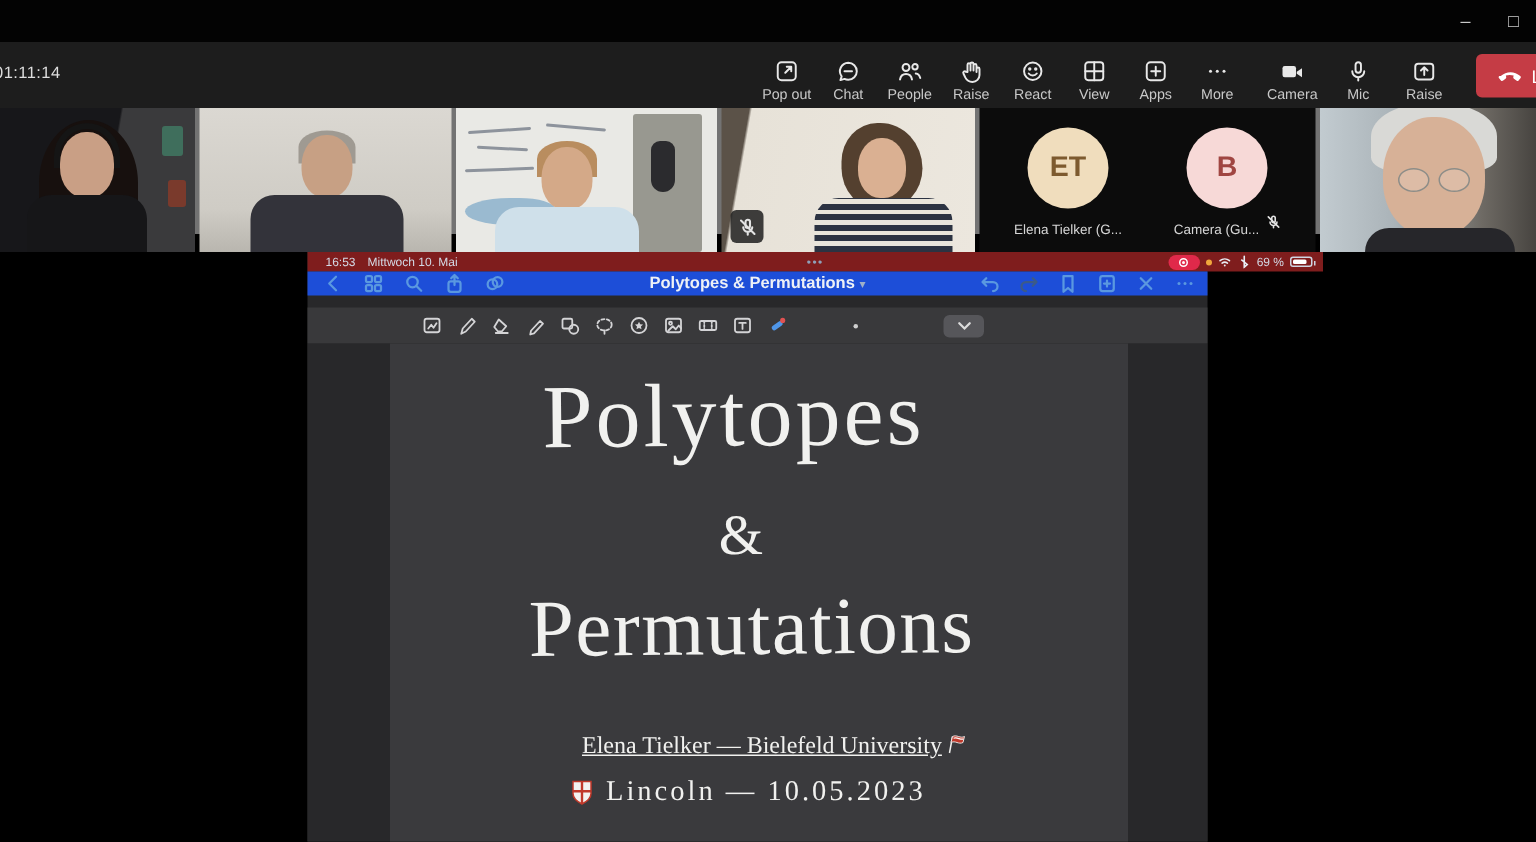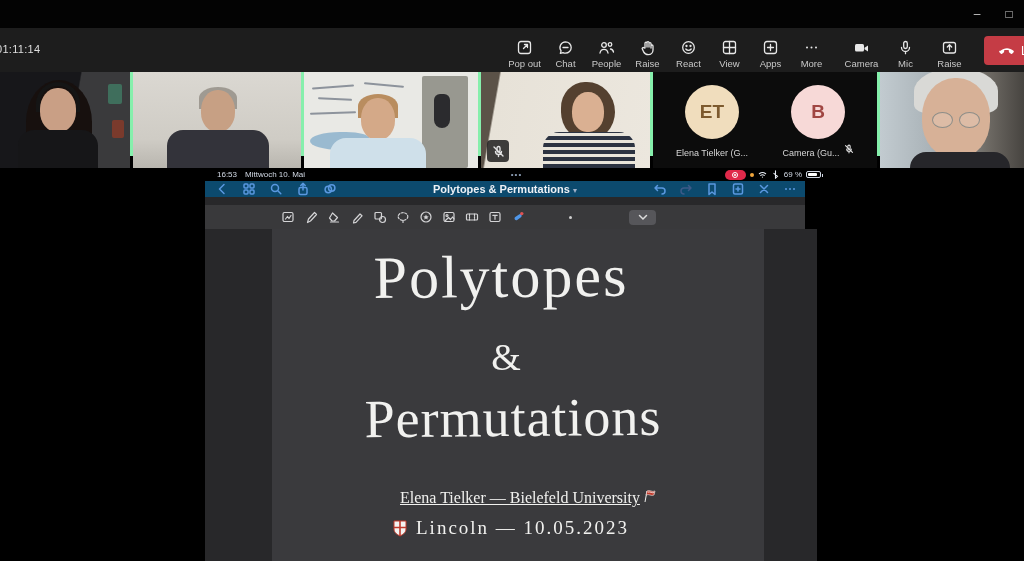--- a/index.html
+++ b/index.html
@@ -17,21 +17,21 @@
   .actions-center { position:absolute; left:506px; top:3px; display:flex; gap:4px; }
   .actions-right { position:absolute; left:843px; top:3px; display:flex; gap:7px; }
   .tbtn { width:37px; height:38px; display:flex; flex-direction:column; align-items:center; justify-content:flex-end; gap:2px; background:transparent; border:none; cursor:pointer; }
   .tbtn .lbl { font-size:9.5px; color:#c8c8c8; white-space:nowrap; }
   .tbtn svg { width:17px; height:17px; stroke:#e8e8e8; fill:none; stroke-width:1.3; stroke-linecap:round; stroke-linejoin:round; }
   .leave { position:absolute; left:984px; top:8px; height:29px; display:flex; align-items:center; gap:7px; border:none; border-radius:4px; padding:0 14px; cursor:pointer; }
   .leave .lbl { color:#fff; font-size:12px; }
   .leave svg { width:16px; height:16px; fill:#fff; }
 
   
-  .videostrip { position:absolute; left:0; top:72px; width:1024px; height:84px; background:#86efac; }
+  .videostrip { position:absolute; left:0; top:72px; width:1024px; height:84px; background:#737373; }
   .vtile { position:absolute; top:0; height:96px; overflow:hidden; }
   .t1 { left:0;   width:130px; background:linear-gradient(100deg,#17171a 55%,#3a3a3c 56%); }
   .t2 { left:133px; width:168px; background:linear-gradient(180deg,#dbd8d2 0%,#cfccc5 70%,#b9b6af 100%); }
   .t3 { left:304px; width:174px; background:#e9e9e5; }
   .t4 { left:481px; width:169px; background:linear-gradient(100deg,#5b5248 0%,#5b5248 10%,#e7e2d8 11%,#ece7de 100%); }
   .t5 { left:653px; width:224px; background:#0c0c0c; }
   .t6 { left:880px; width:144px; background:linear-gradient(90deg,#c2cbd0 0%,#aab3b8 35%,#6e6a64 75%,#474440 100%); }
   .head { position:absolute; border-radius:48% 48% 46% 46%; }
   .body { position:absolute; border-radius:16px 16px 0 0; }
   
@@ -68,51 +68,51 @@
   .namerow { display:flex; align-items:center; gap:4px; }
   
   .t6 .hair { position:absolute; left:34px; top:-4px; width:84px; height:46px; border-radius:50% 50% 20% 20%; background:#d9d9d6; }
   .t6 .head { left:42px; top:6px; width:68px; height:80px; background:#d7b197; }
   .t6 .glasses { position:absolute; left:52px; top:40px; width:48px; height:16px; display:flex; gap:6px; }
   .t6 .glasses i { flex:1; border:1.5px solid #8d8d88; border-radius:50%; background:rgba(255,255,255,.15); }
   .t6 .body { left:30px; top:80px; width:100px; height:16px; background:#26262a; }
 
   
   .ipad { position:absolute; left:205px; top:168px; width:600px; height:393px; background:#28282a; }
-  .statusbar { position:absolute; left:0; top:0; width:623px; height:13px; background:#000000; display:flex; align-items:center; font-size:8px; color:#d3dae6;padding-left:29px; }
+  .statusbar { position:absolute; left:0; top:0; width:677px; height:13px; background:#7f1d1d; display:flex; align-items:center; font-size:8px; color:#d3dae6;padding-left:29px; }
   .sb-left { position:absolute; left:12px; display:flex; gap:8px; }
   .sb-dots { position:absolute; left:0; right:0; text-align:center; color:#8fa0b8; font-size:8px; letter-spacing:1px; }
   .sb-right { position:absolute; right:7px; display:flex; align-items:center; gap:4px; }
   .recpill { width:21px; height:10px; border-radius:5px; display:flex; align-items:center; justify-content:center; }
   .recpill i { width:6px; height:6px; border:1px solid #fff; border-radius:50%; display:block; position:relative; }
   .recpill i::after { content:""; position:absolute; left:1px; top:1px; width:2px; height:2px; background:#fff; border-radius:50%; }
   .odot { width:4px; height:4px; border-radius:50%; background:#f0a63c; }
   .sb-right svg { width:9px; height:9px; stroke:#e8edf5; fill:none; stroke-width:1.2; stroke-linecap:round; }
   .batt { width:15px; height:7px; border:1px solid #cfd6e2; border-radius:2px; position:relative; }
   .batt::before { content:""; position:absolute; left:1px; top:1px; bottom:1px; width:69%; background:#fff; border-radius:1px; }
   .batt::after { content:""; position:absolute; right:-3px; top:1.5px; width:1.5px; height:3px; background:#cfd6e2; }
 
-  .navbar { position:absolute; left:0; top:13px; width:600px; height:16px; background:#0c4a6e; display:flex; align-items:center; }
+  .navbar { position:absolute; left:0; top:13px; width:600px; height:16px; background:#1d4ed8; display:flex; align-items:center; }
   .nav-left { position:absolute; left:10px; display:flex; gap:13px; align-items:center; }
   .nav-right { position:absolute; right:8px; display:flex; gap:12px; align-items:center; }
   .nbtn { background:none; border:none; padding:0; cursor:pointer; display:flex; align-items:center; }
   .nbtn svg { width:14px; height:14px; stroke:#5a98e0; fill:none; stroke-width:1.5; stroke-linecap:round; stroke-linejoin:round; }
   .nbtn.dim svg { stroke:#3c5a88; }
   .doc-title { position:absolute; left:0; right:0; text-align:center; font-size:11px; font-weight:bold; color:#eef1f6; }
   .doc-title .chev { font-size:8px; color:#9fb0c8; font-weight:normal; }
 
   .toolrow { position:absolute; left:0; top:37px; width:600px; height:24px; background:#39393b; display:flex; align-items:center; }
   .tools { position:absolute; left:76px; display:flex; gap:9px; align-items:center; }
   .toolbtn { background:none; border:none; padding:0; cursor:pointer; display:flex; }
   .toolbtn svg { width:14px; height:14px; stroke:#d4d4d6; fill:none; stroke-width:1.2; stroke-linecap:round; stroke-linejoin:round; }
   .sizedot { position:absolute; left:364px; width:3px; height:3px; border-radius:50%; background:#cfcfcf; }
   .collapse { position:absolute; left:424px; width:27px; height:15px; background:#56565a; border:none; border-radius:4px; display:flex; align-items:center; justify-content:center; cursor:pointer; }
   .collapse svg { width:10px; height:7px; stroke:#dcdcdc; fill:none; stroke-width:1.5; stroke-linecap:round; }
 
-  .canvas { position:absolute; left:12px; top:61px; width:600px; height:332px; background:#28282a; }
+  .canvas { position:absolute; left:0; top:61px; width:600px; height:332px; background:#28282a; }
   .page { position:absolute; left:55px; top:0; width:492px; height:332px; background:#3a3a3d; }
   .hw { position:absolute; color:#f1f1ef; font-family:cursive; white-space:nowrap; }
   .hw1 { top:14px; left:0; right:34px; text-align:center; font-size:60px; transform:rotate(-.5deg); letter-spacing:2px; }
   .hwamp { top:106px; left:0; right:24px; text-align:center; font-size:38px; }
   .hw2 { top:158px; left:0; right:10px; text-align:center; font-size:54px; transform:rotate(-.5deg); letter-spacing:1px; }
   .byline { top:260px; left:128px; font-size:16px; display:flex; align-items:flex-start; gap:3px;text-decoration:underline; }
   .dateline { top:288px; left:120px; font-size:19px; letter-spacing:2px; display:flex; align-items:center; gap:8px; }
   .doodle { flex:none; }
 </style>
 </head>

